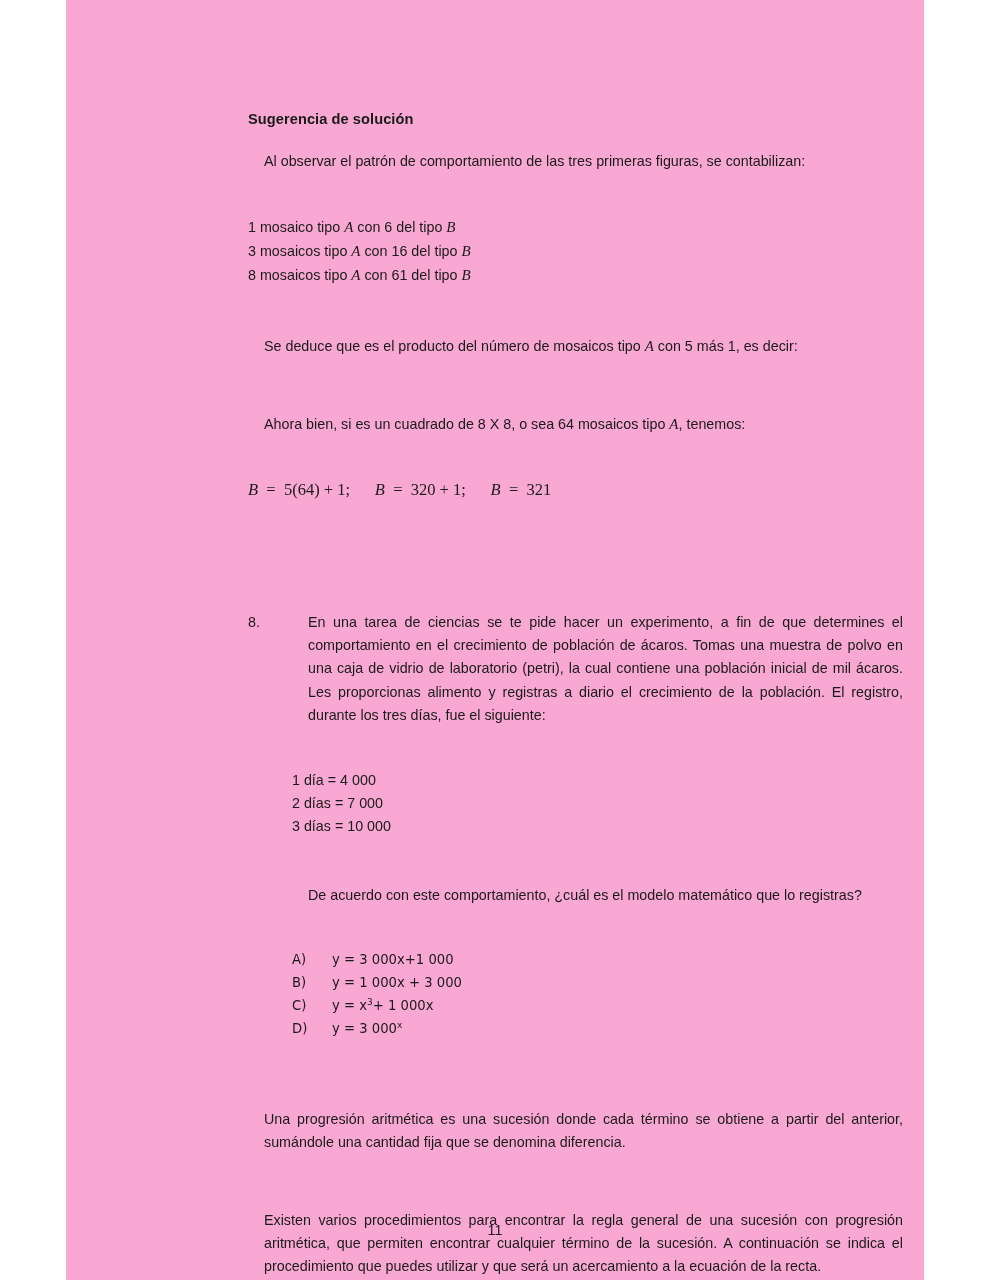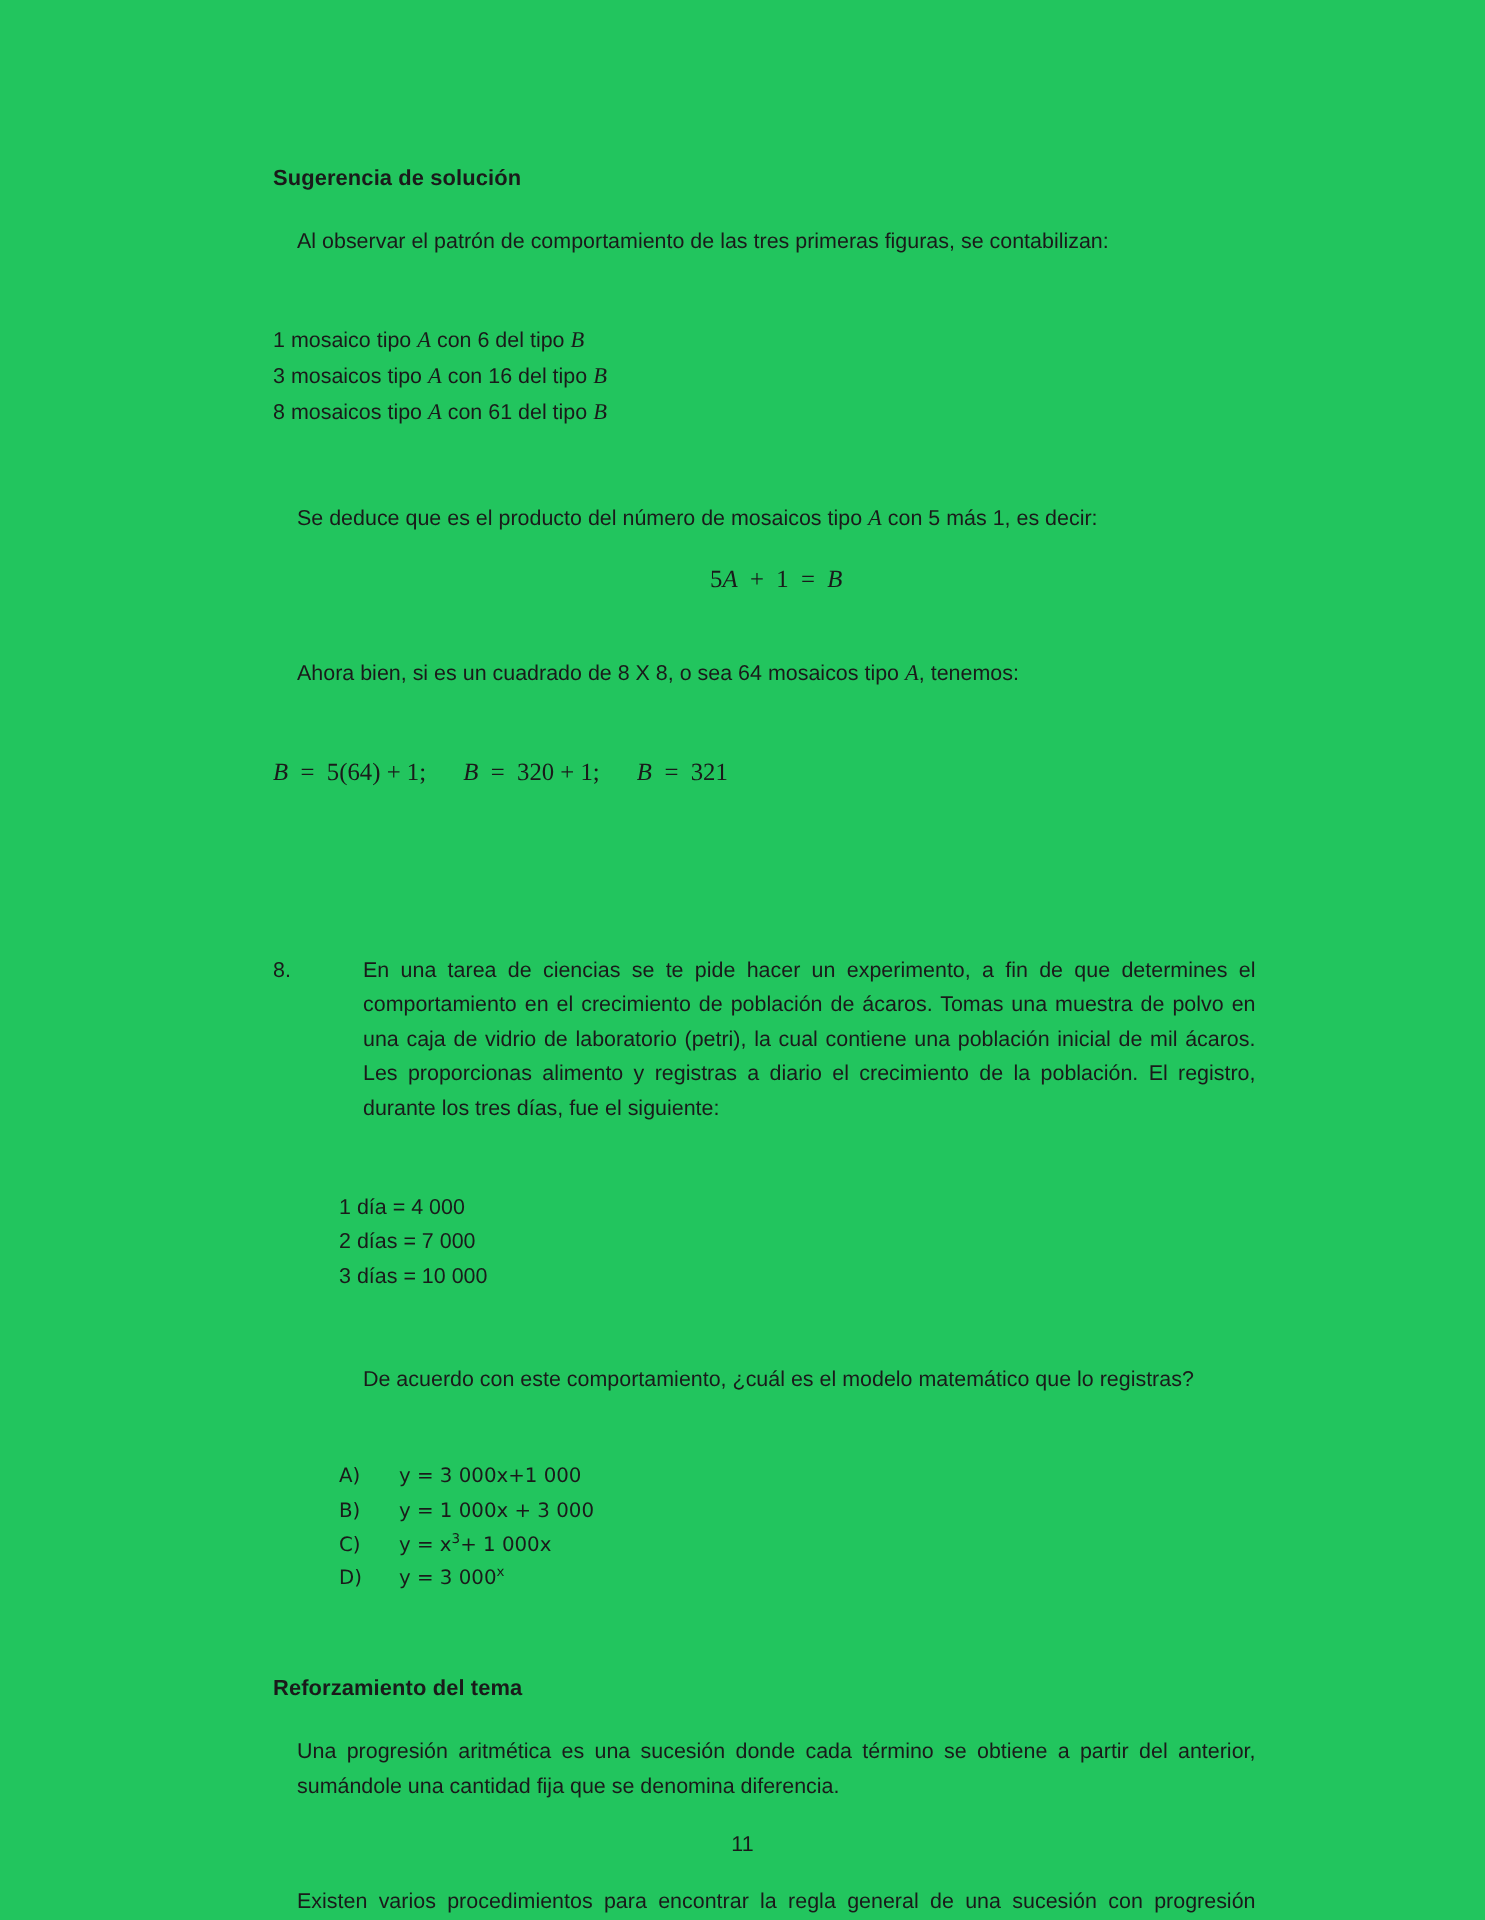--- a/index.html
+++ b/index.html
@@ -3,23 +3,23 @@
 <meta charset="utf-8">
 <style>
   html, body {
     margin: 0;
     padding: 0;
     background: #ffffff;
   }
 
   .page {
     position: relative;
-    width: 990px;
+    width: 858px;
     height: 1280px;
-    background: #22c55e;
+    background: #f9a8d4;
     margin: 0 auto;
     overflow: hidden;
     font-family: "Liberation Sans", sans-serif;
     color: #1a1a1a;
     -webkit-font-smoothing: antialiased;
   }
 
   
   .content {
     position: absolute;
@@ -137,21 +137,20 @@
     <div class="linelist">
       <div class="line"><span>1 mosaico tipo </span><span class="mathvar">A</span><span> con 6 del tipo </span><span class="mathvar">B</span></div>
       <div class="line"><span>3 mosaicos tipo </span><span class="mathvar">A</span><span> con 16 del tipo </span><span class="mathvar">B</span></div>
       <div class="line"><span>8 mosaicos tipo </span><span class="mathvar">A</span><span> con 61 del tipo </span><span class="mathvar">B</span></div>
     </div>
 
     <div class="gap-30"></div>
 
     <p class="body plain"><span>Se deduce que es el producto del número de mosaicos tipo </span><span class="mathvar">A</span><span> con 5 más 1, es decir:</span></p>
 
-    <div class="eq center"><span>5</span><span class="v">A</span><span>  +  1  =  </span><span class="v">B</span></div>
 
     <div class="gap-22"></div>
 
     <p class="body plain"><span>Ahora bien, si es un cuadrado de 8 X 8, o sea 64 mosaicos tipo </span><span class="mathvar">A</span><span>, tenemos:</span></p>
 
     <div class="gap-26"></div>
 
     <div class="eq"><span class="v">B</span><span>  =  5(64) + 1;      </span><span class="v">B</span><span>  =  320 + 1;      </span><span class="v">B</span><span>  =  321</span></div>
 
     <div class="gap-70"></div>
@@ -192,21 +191,20 @@
         <div class="option">
           <span class="olabel">D)</span>
           <span class="otext"><span>y = 3 000</span><sup>x</sup><span></span></span>
         </div>
       </div>
     </div>
 
     <div class="gap-34"></div>
     <div class="gap-18"></div>
 
-    <h2 class="sec-heading">Reforzamiento del tema</h2>
 
     <p class="body">Una progresión aritmética es una sucesión donde cada término se obtiene a partir del anterior, sumándole una cantidad fija que se denomina diferencia.</p>
 
     <div class="gap-22"></div>
 
     <p class="body">Existen varios procedimientos para encontrar la regla general de una sucesión con progresión aritmética, que permiten encontrar cualquier término de la sucesión. A continuación se indica el procedimiento que puedes utilizar y que será un acercamiento a la ecuación de la recta.</p>
 
   </div>
 
   <div class="folio">11</div>

